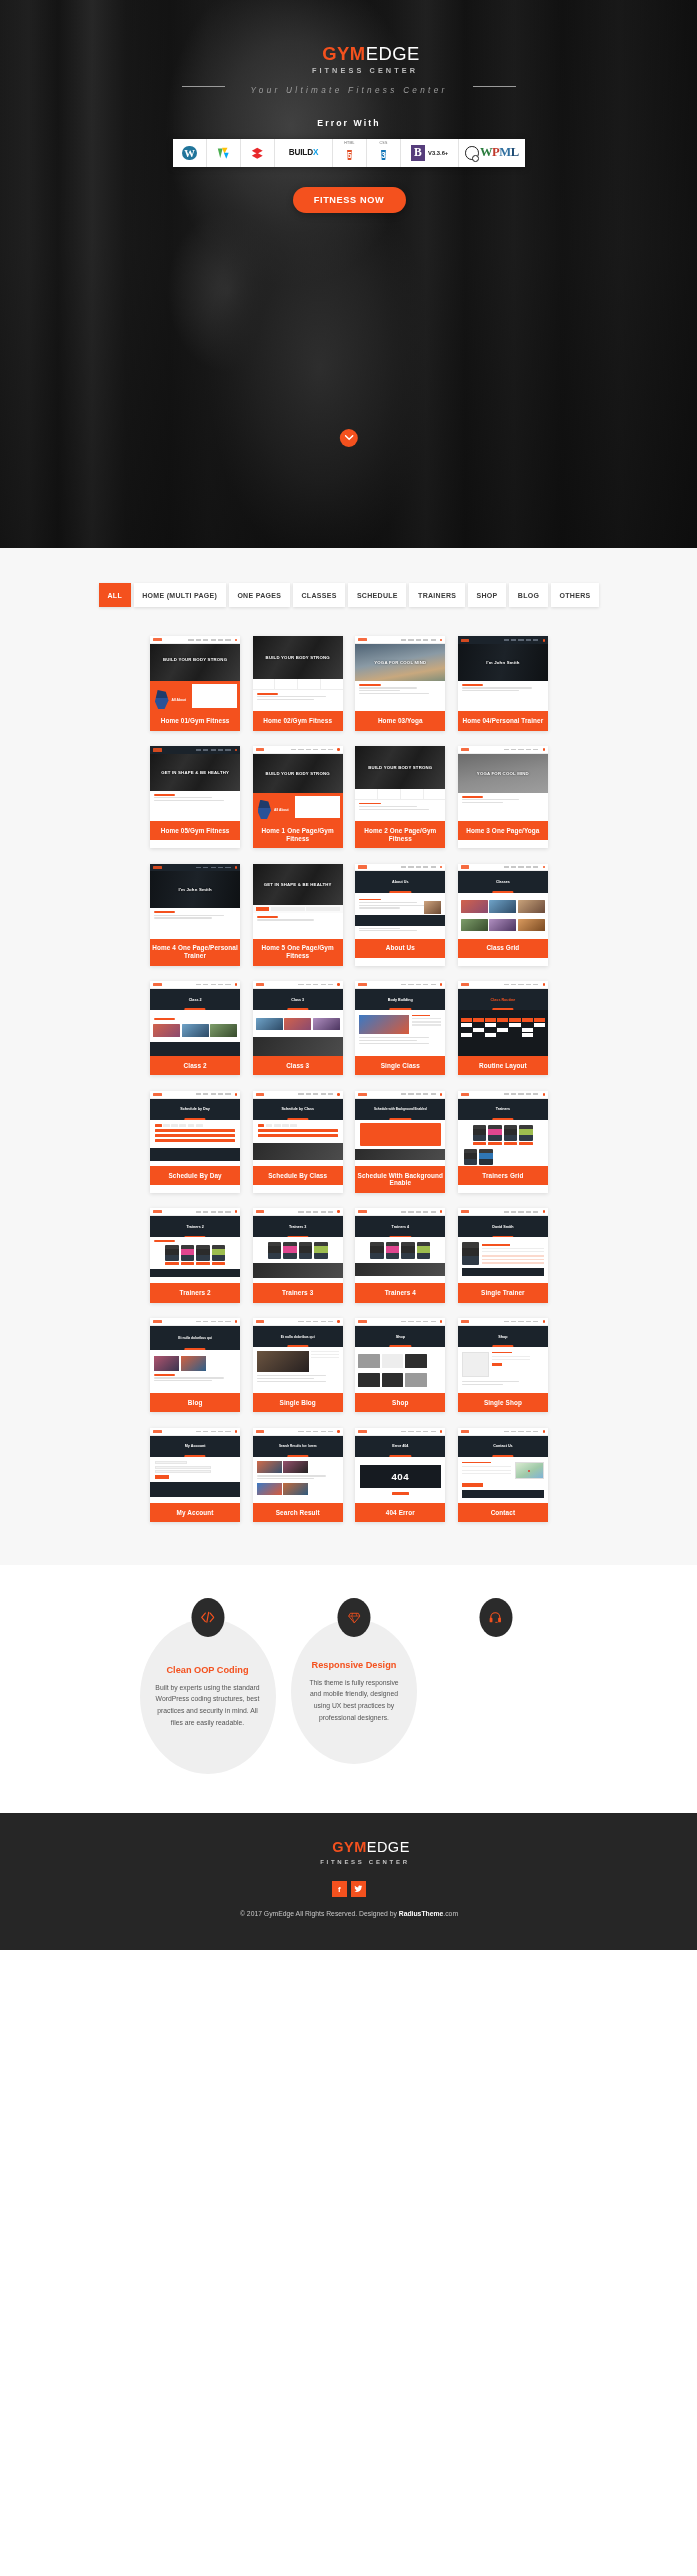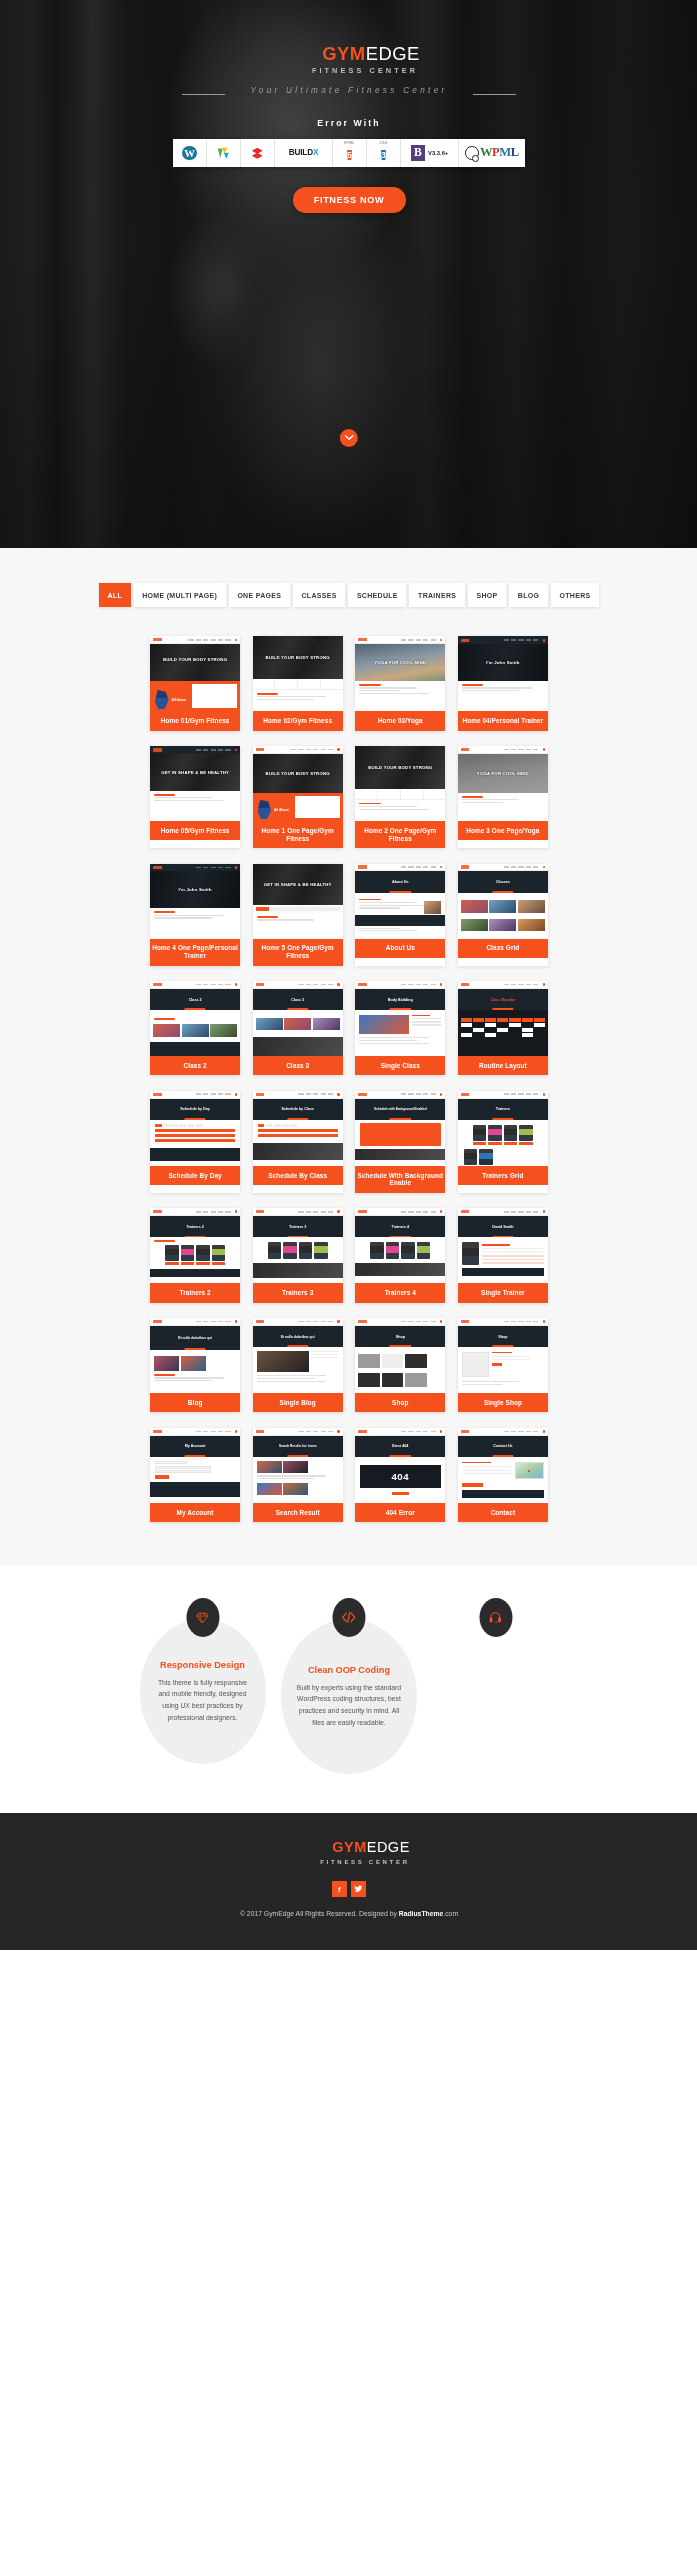--- a/index.html
+++ b/index.html
@@ -56,21 +56,21 @@
   .hero-title {
     margin-top: 35px;
     font-size: 21.3px;
     font-weight: 700;
     color: #ffffff;
     letter-spacing: -0.2px;
   }
   .hero-title .o { color: #f4511e; }
   .hero-sub-row {
     margin-top: 11.6px;
-    display: flex; align-items: flex-end; justify-content: center; gap: 25px;
+    display: flex; align-items: flex-start; justify-content: center; gap: 25px;
   }
   .hero-sub-line { width: 43px; height: 1px; background: #9b9b9b; }
   .hero-sub {
     font-size: 8.2px; letter-spacing: 3.3px; color: #9e9e9e;
     font-style: italic; font-weight: 500;
   }
   .build-with {
     margin-top: 23px;
     font-size: 8.7px; font-weight: 700; color: #ffffff; letter-spacing: 2.1px;
   }
@@ -1491,42 +1491,42 @@
       </div>
       <div class="card-label">Contact</div>
     </div>
 
   </div>
 </section>
 
 <section class="features">
   <div class="feature-row">
 
+    <div class="feature f2">
+      <div class="feature-icon">
+        <svg width="14.5" height="12.6" viewBox="0 0 24 20">
+          <path d="M8 3 L2 10 L8 17 M16 3 L22 10 L16 17 M13.5 2 L10.5 18" fill="none" stroke="#f4511e" stroke-width="2" stroke-linecap="round" stroke-linejoin="round"></path>
+        </svg>
+      </div>
+      <div class="feature-bubble">
+        <div class="feature-name">Clean OOP Coding</div>
+        <div class="feature-desc">Built by experts using the standard WordPress coding structures, best practices and security in mind. All files are easily readable.</div>
+      </div>
+    </div>
+
     <div class="feature">
       <div class="feature-icon">
         <svg width="13.6" height="13.6" viewBox="0 0 24 24">
           <path d="M5 4 H19 L22 9 L12 21 L2 9 Z" fill="none" stroke="#f4511e" stroke-width="1.6"></path>
           <path d="M2 9 H22 M9 4 L7.5 9 L12 21 M15 4 L16.5 9" fill="none" stroke="#f4511e" stroke-width="1.2"></path>
         </svg>
       </div>
       <div class="feature-bubble">
         <div class="feature-name">Responsive Design</div>
         <div class="feature-desc">This theme is fully responsive and mobile friendly, designed using UX best practices by professional designers.</div>
-      </div>
-    </div>
-
-    <div class="feature f2">
-      <div class="feature-icon">
-        <svg width="14.5" height="12.6" viewBox="0 0 24 20">
-          <path d="M8 3 L2 10 L8 17 M16 3 L22 10 L16 17 M13.5 2 L10.5 18" fill="none" stroke="#f4511e" stroke-width="2" stroke-linecap="round" stroke-linejoin="round"></path>
-        </svg>
-      </div>
-      <div class="feature-bubble">
-        <div class="feature-name">Clean OOP Coding</div>
-        <div class="feature-desc">Built by experts using the standard WordPress coding structures, best practices and security in mind. All files are easily readable.</div>
       </div>
     </div>
 
     <div class="feature">
       <div class="feature-icon">
         <svg width="13.6" height="13.6" viewBox="0 0 24 24">
           <path d="M4 14 V11 A8 8 0 0 1 20 11 V14" fill="none" stroke="#f4511e" stroke-width="2"></path>
           <rect x="2" y="12" width="5" height="8" rx="1.5" fill="#f4511e"></rect>
           <rect x="17" y="12" width="5" height="8" rx="1.5" fill="#f4511e"></rect>
           <path d="M12 20 H16" stroke="#f4511e" stroke-width="1.6" fill="none"></path>

